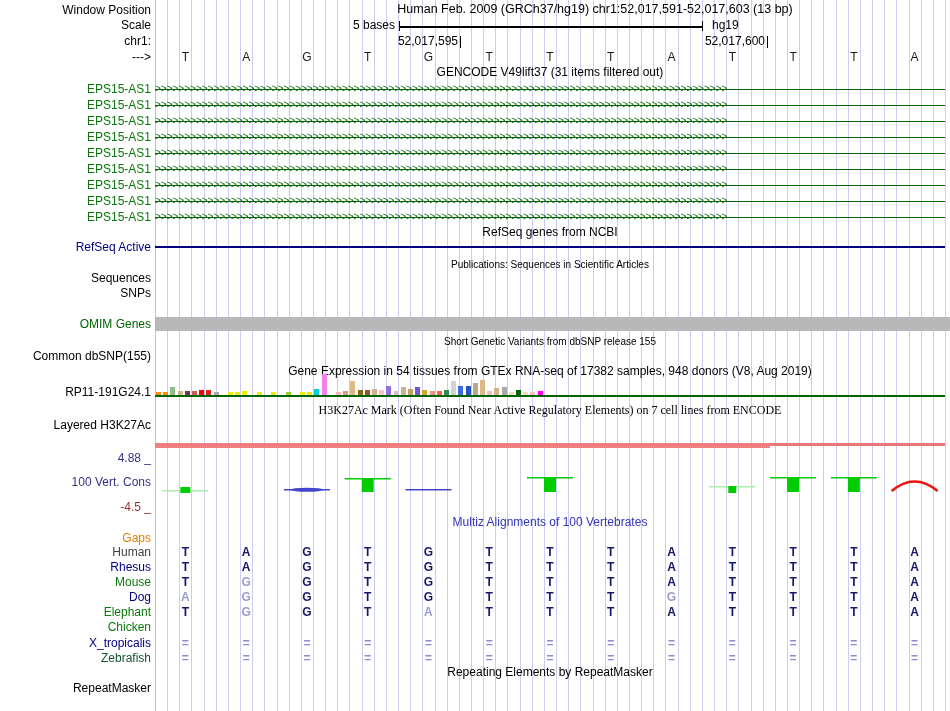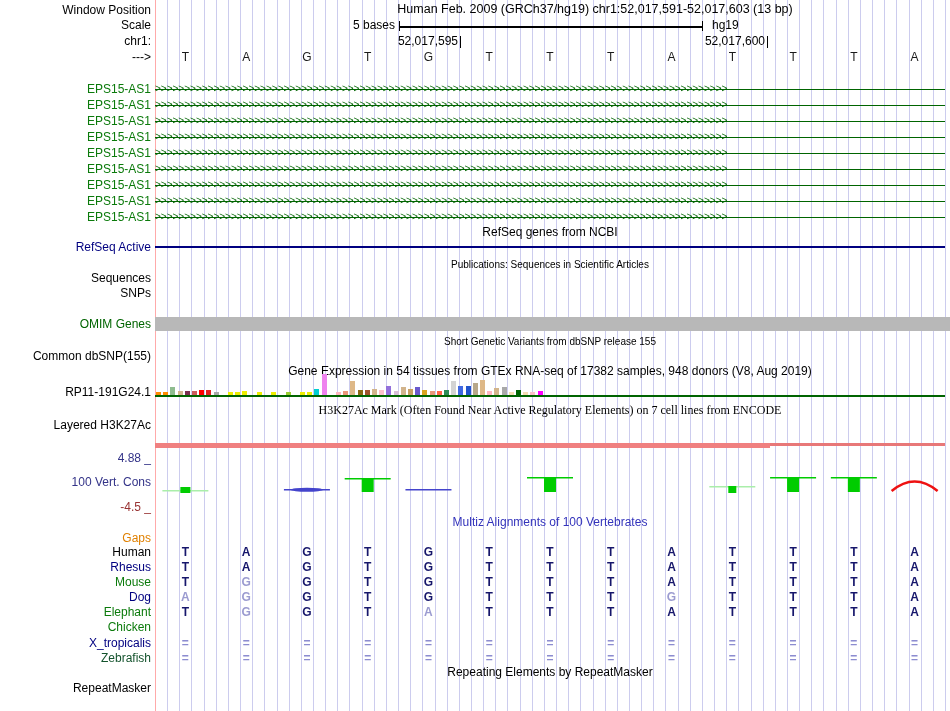--- a/index.html
+++ b/index.html
@@ -131,20 +131,21 @@
       <span class="base" style="left: 489.231px; top: 51px;">T</span>
       <span class="base" style="left: 550px; top: 51px;">T</span>
       <span class="base" style="left: 610.769px; top: 51px;">T</span>
       <span class="base" style="left: 671.538px; top: 51px;">A</span>
       <span class="base" style="left: 732.308px; top: 51px;">T</span>
       <span class="base" style="left: 793.077px; top: 51px;">T</span>
       <span class="base" style="left: 853.846px; top: 51px;">T</span>
       <span class="base" style="left: 914.615px; top: 51px;">A</span>
     </div>
 
+  <div class="title black" style="top:66px;">GENCODE V49lift37 (31 items filtered out)</div>
   <div id="gene-labels">
       <div class="lbl green" style="top: 83px;">EPS15-AS1</div>
       <div class="lbl green" style="top: 99px;">EPS15-AS1</div>
       <div class="lbl green" style="top: 115px;">EPS15-AS1</div>
       <div class="lbl green" style="top: 131px;">EPS15-AS1</div>
       <div class="lbl green" style="top: 147px;">EPS15-AS1</div>
       <div class="lbl green" style="top: 163px;">EPS15-AS1</div>
       <div class="lbl green" style="top: 179px;">EPS15-AS1</div>
       <div class="lbl green" style="top: 195px;">EPS15-AS1</div>
       <div class="lbl green" style="top: 211px;">EPS15-AS1</div>
@@ -279,21 +280,21 @@
       <rect x="770.0769230769231" y="477" width="46" height="1.5" fill="#00cc00"></rect>
       <rect x="787.0769230769231" y="477" width="12" height="15" fill="#00cc00"></rect>
       <rect x="830.8461538461538" y="477" width="46" height="1.5" fill="#00cc00"></rect>
       <rect x="847.8461538461538" y="477" width="12" height="15" fill="#00cc00"></rect>
       <path d="M 891.6153846153845 491 Q 914.6153846153845 472 937.6153846153845 491" stroke="#ee1111" stroke-width="2.5" fill="none"></path>
     </svg>
 
   <div class="title blue" style="top:516px;">Multiz Alignments of 100 Vertebrates</div>
   <div class="lbl orange" style="top:532px;">Gaps</div>
   <div id="align-rows">
-      <div class="lbl" style="top: 546px; color: #000000;">Human</div>
+      <div class="lbl" style="top: 546px; color: #404040;">Human</div>
       <span class="alet" style="left: 185.385px; top: 546px; color: rgb(22, 22, 107);">T</span>
       <span class="alet" style="left: 246.154px; top: 546px; color: rgb(22, 22, 107);">A</span>
       <span class="alet" style="left: 306.923px; top: 546px; color: rgb(22, 22, 107);">G</span>
       <span class="alet" style="left: 367.692px; top: 546px; color: rgb(22, 22, 107);">T</span>
       <span class="alet" style="left: 428.462px; top: 546px; color: rgb(22, 22, 107);">G</span>
       <span class="alet" style="left: 489.231px; top: 546px; color: rgb(22, 22, 107);">T</span>
       <span class="alet" style="left: 550px; top: 546px; color: rgb(22, 22, 107);">T</span>
       <span class="alet" style="left: 610.769px; top: 546px; color: rgb(22, 22, 107);">T</span>
       <span class="alet" style="left: 671.538px; top: 546px; color: rgb(22, 22, 107);">A</span>
       <span class="alet" style="left: 732.308px; top: 546px; color: rgb(22, 22, 107);">T</span>

